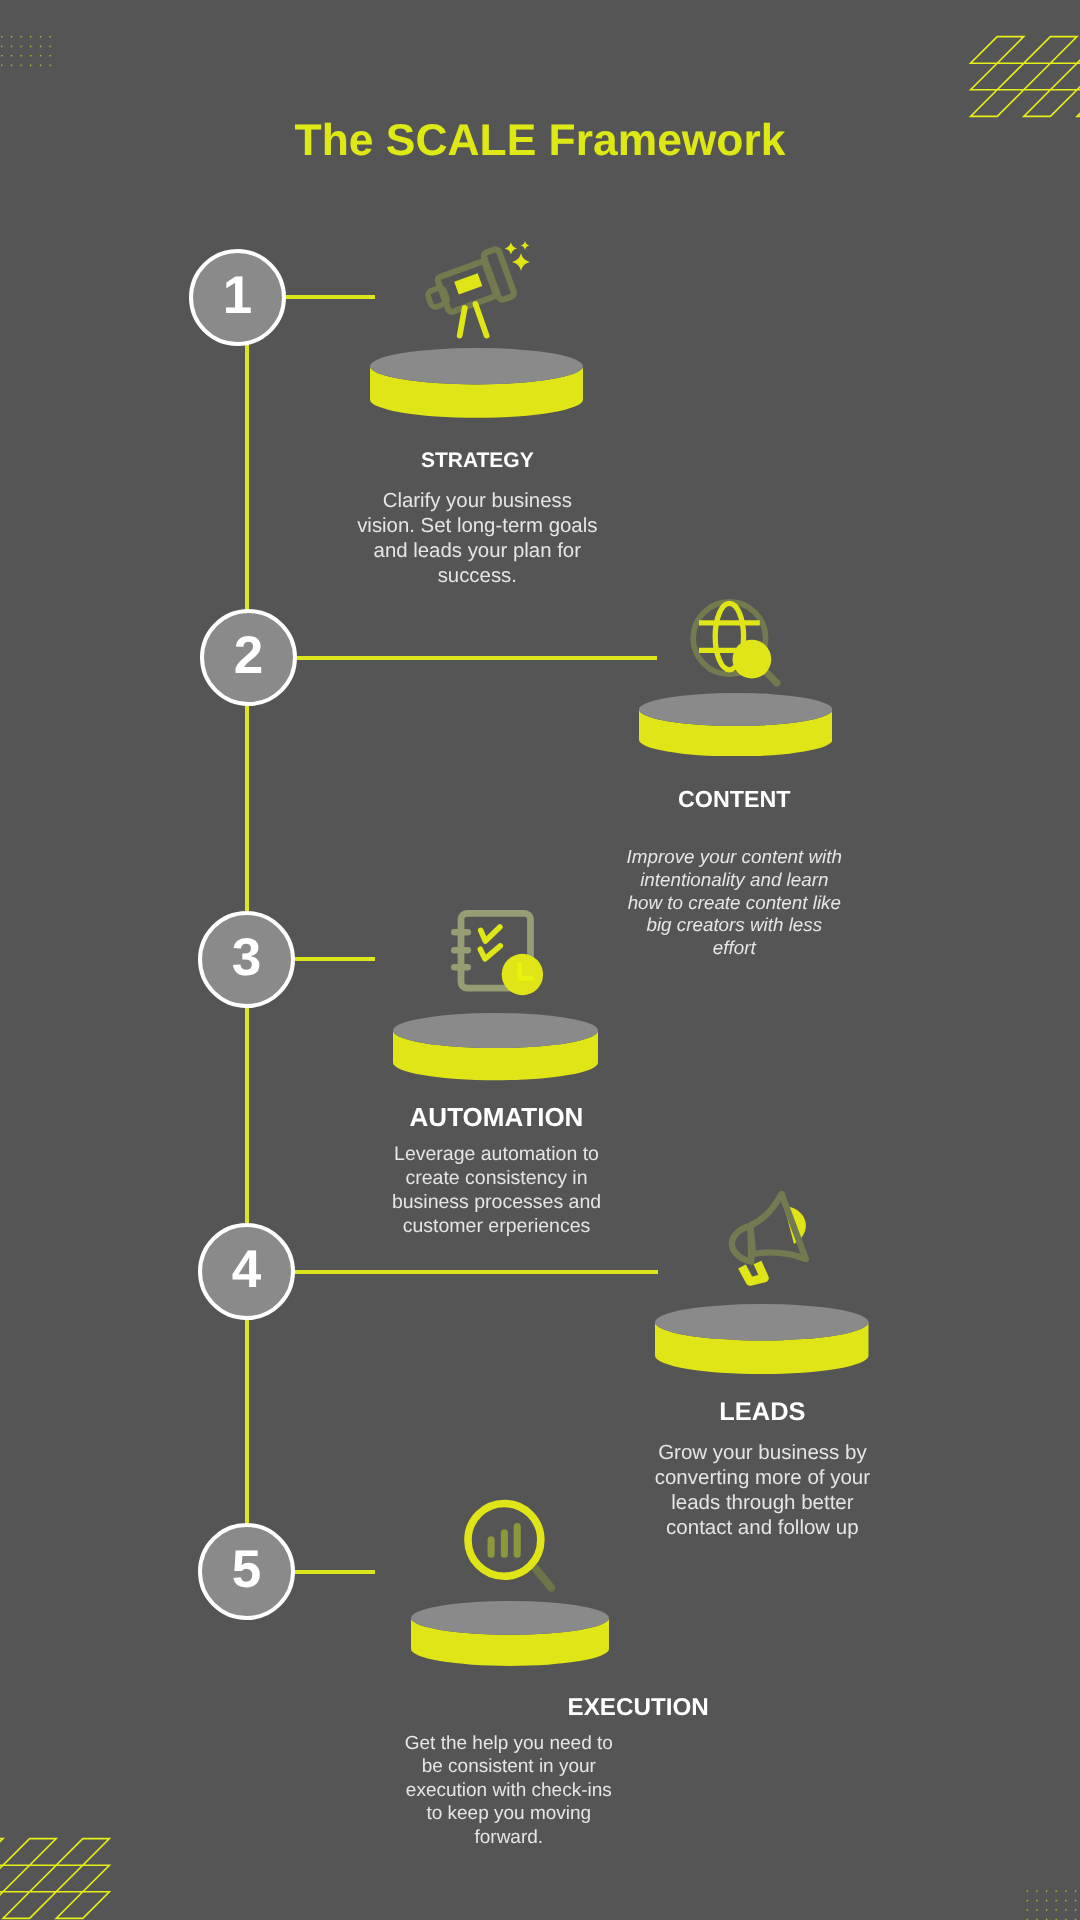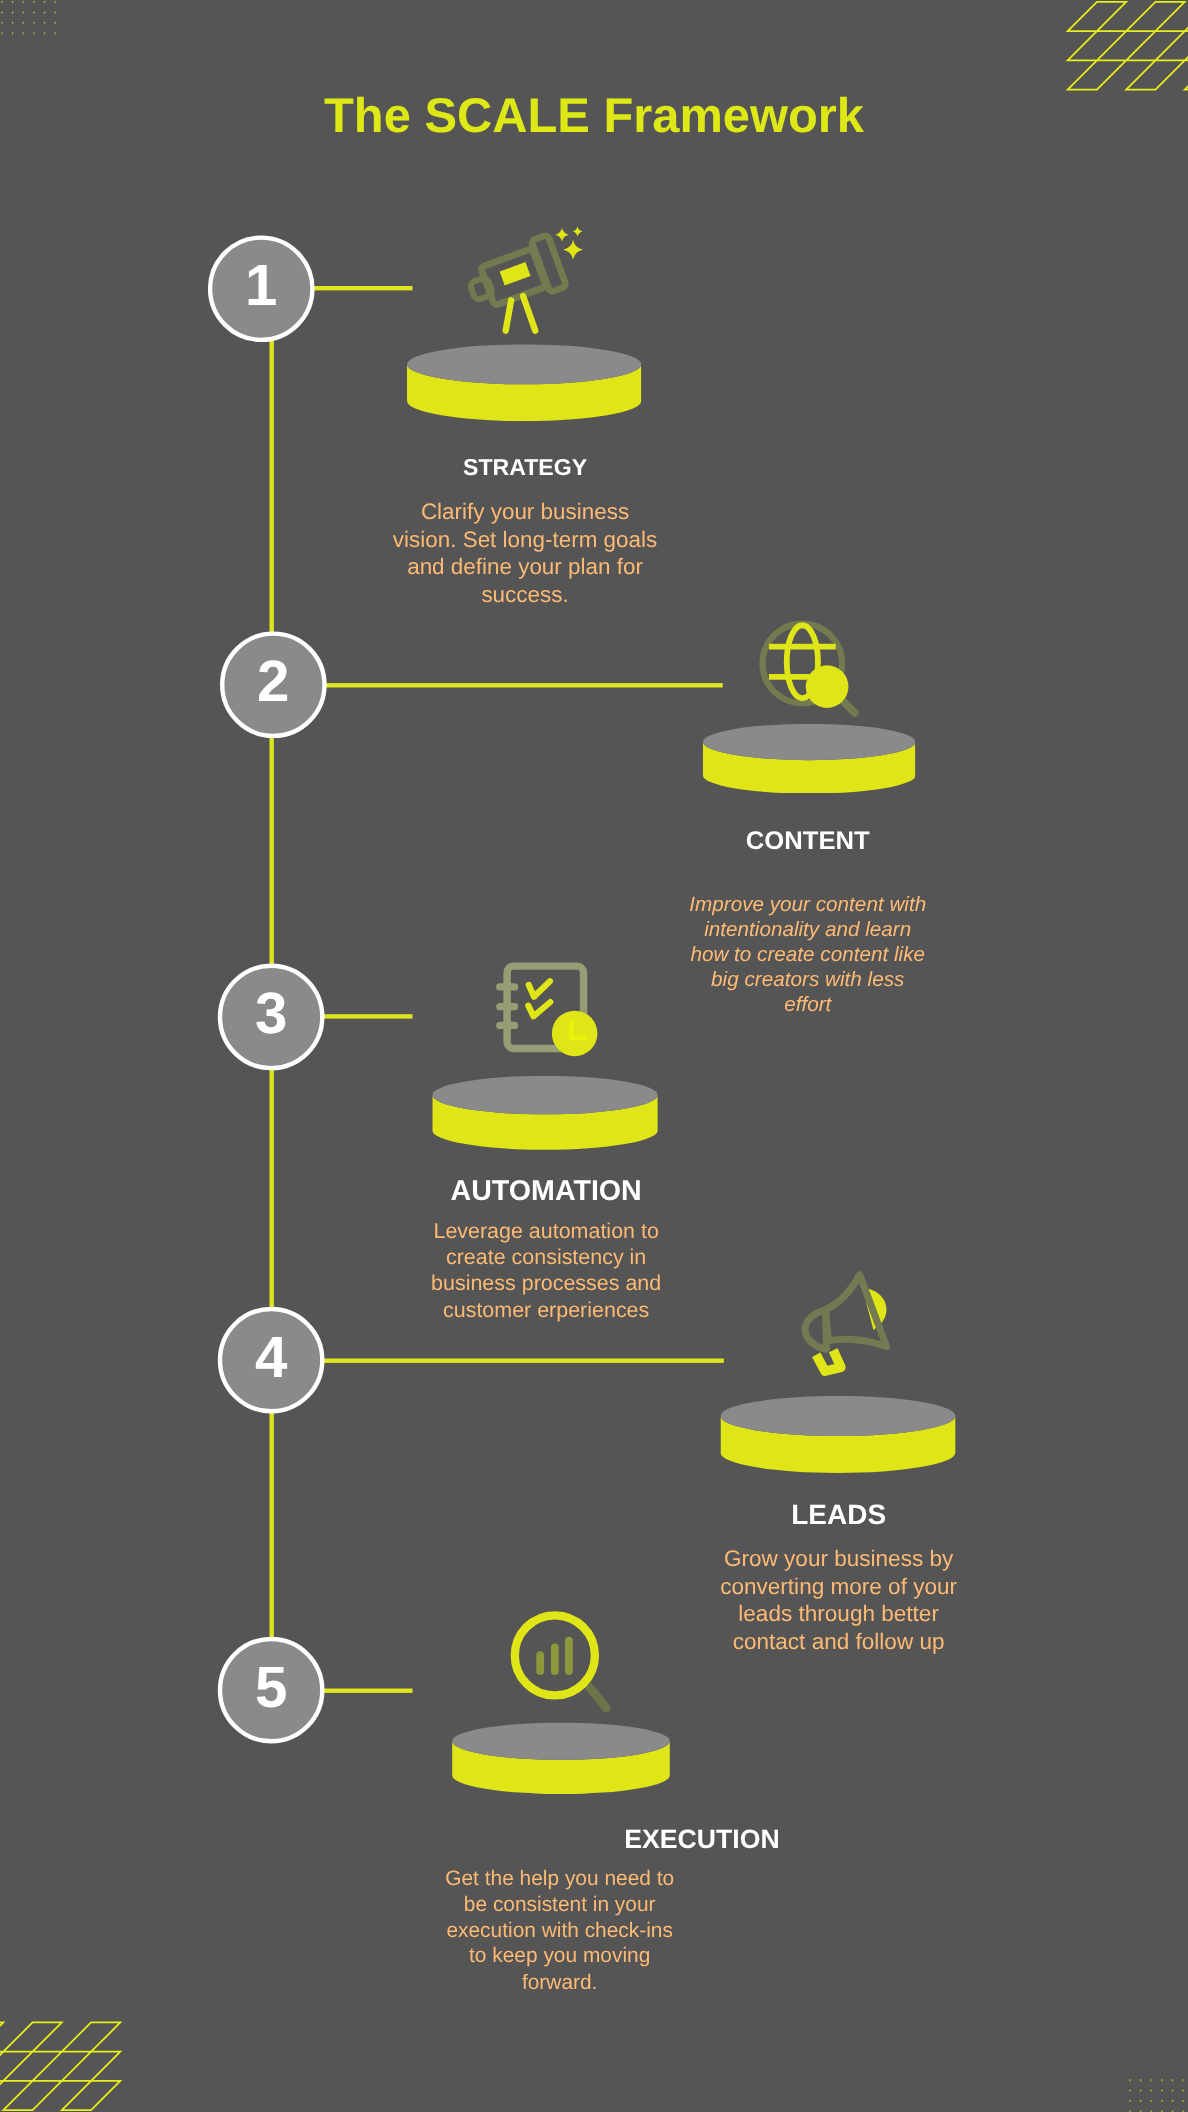--- a/index.html
+++ b/index.html
@@ -4,21 +4,21 @@
 <title>The SCALE Framework</title>
 <style>
   html,body{margin:0;padding:0;}
   body{
     width:1080px;height:1920px;overflow:hidden;position:relative;
     background:#555555;
     font-family:"Liberation Sans", sans-serif;
     -webkit-font-smoothing:antialiased;
     text-rendering:geometricPrecision;
   }
-  .stage{position:absolute;inset:0;}
+  .stage{position:absolute;inset:0;margin-top:35px;}
 
   
   .deco{position:absolute;pointer-events:none;}
   #deco-dots-tl{left:0px;top:0px;width:52px;height:32px;}
   #deco-dots-br{right:0px;bottom:0px;width:54px;height:32px;}
   #deco-grid-tr{right:0px;top:0px;width:120px;height:83px;}
   #deco-grid-bl{left:0px;bottom:0px;width:120px;height:83px;}
 
   
   #page-title{
@@ -40,21 +40,21 @@
   }
   .step-circle span{display:block;transform:translateY(-2.5px);}
 
   
   .podium{position:absolute;}
   .podium svg{display:block;}
 
   
   .card{position:absolute;text-align:center;}
   .card-title{color:#ffffff;font-weight:bold;white-space:nowrap;}
-  .card-body{color:#fdba74;}
+  .card-body{color:#e5e5e5;}
   .card-body div{white-space:nowrap;}
   .icon{position:absolute;}
 </style>
 </head>
 <body>
 
 <div class="stage">
 
   <svg class="deco" id="deco-dots-tl" viewBox="0 0 52 32">
     <defs>
@@ -219,21 +219,21 @@
     </g>
   </svg>
 
   <div class="card" style="left:277.3px;top:411.2px;width:400px;">
     <div class="card-title" style="font-size:21px;line-height:30.44px;text-align:center;">STRATEGY</div>
   </div>
   <div class="card card-body" style="left:277.3px;top:454.4px;width:400px;font-size:20.4px;line-height:25.03px;">
 
     <div>Clarify your business</div>
     <div>vision. Set long-term goals</div>
-    <div>and define your plan for</div>
+    <div>and leads your plan for</div>
     <div>success.</div>
   </div>
 
   <div class="card" style="left:534.3px;top:750.9px;width:400px;">
     <div class="card-title" style="font-size:23.30px;line-height:27.95px;">CONTENT</div>
   </div>
   <div class="card card-body" style="left:534.3px;top:811px;width:400px;font-size:18.82px;line-height:22.78px;font-style:italic;">
 
     <div>Improve your content with</div>
     <div>intentionality and learn</div>

